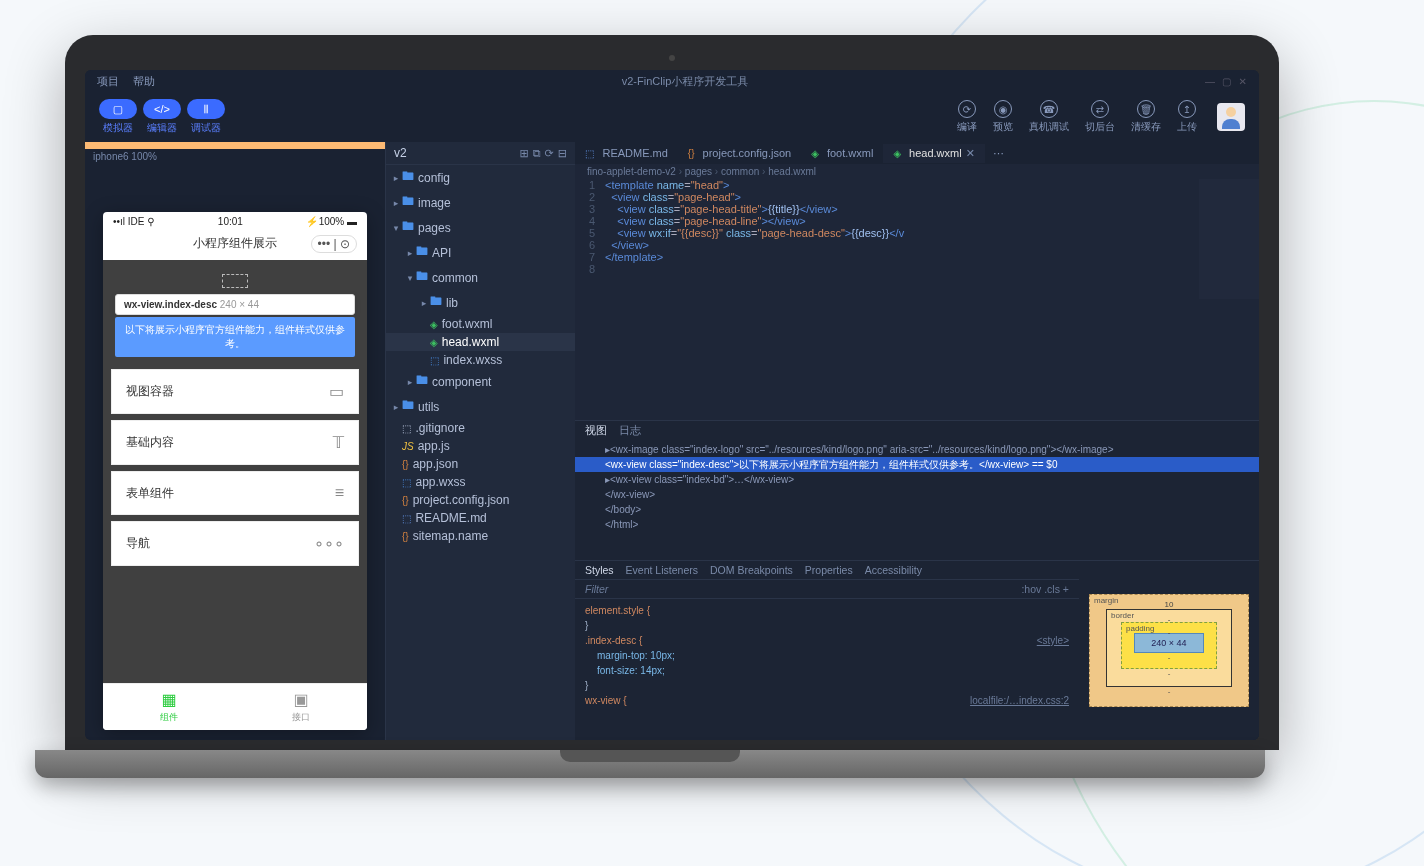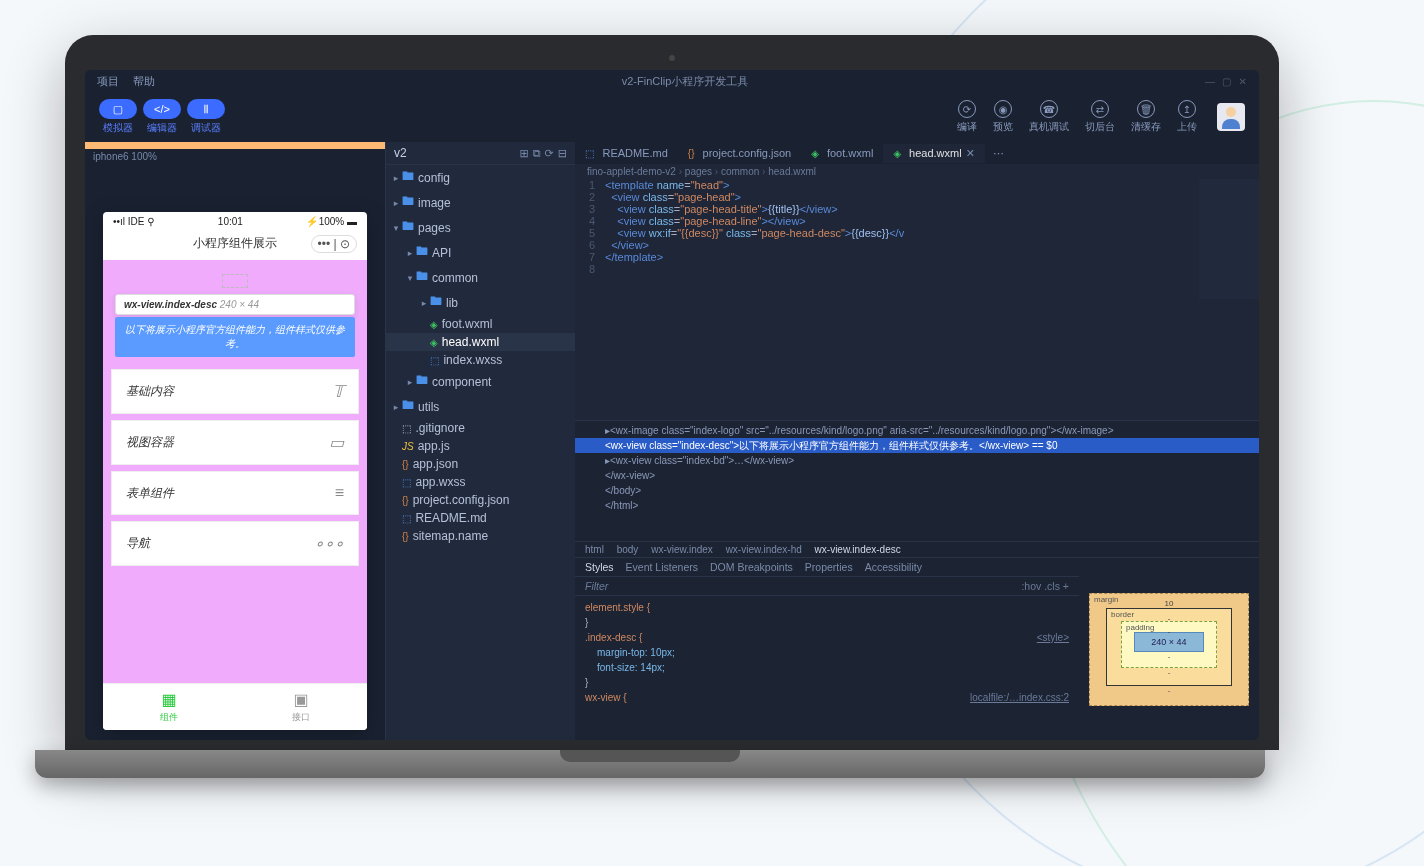--- a/index.html
+++ b/index.html
@@ -29,21 +29,21 @@
 .avatar::before { content: ""; position: absolute; left: 50%; top: 4px; transform: translateX(-50%); width: 10px; height: 10px; background: #f5d0a0; border-radius: 50%; }
 .avatar::after { content: ""; position: absolute; left: 50%; bottom: 2px; transform: translateX(-50%); width: 18px; height: 10px; background: #5080d0; border-radius: 8px 8px 0 0; }
 .main { flex: 1; display: flex; overflow: hidden; }
 .simulator { width: 300px; background: #1a2232; display: flex; flex-direction: column; }
 .sim-header { height: 20px; padding: 2px 8px; color: #7788aa; font-size: 10px; border-top: 7px solid #fdba74; }
 .phone { background: #fff; margin: 50px 18px 10px; flex: 1; border-radius: 4px; overflow: hidden; display: flex; flex-direction: column; color: #333; box-shadow: 0 4px 20px rgba(0,0,0,0.3); }
 .phone-status { display: flex; justify-content: space-between; padding: 4px 10px; font-size: 10px; color: #222; font-weight: 500; }
 .phone-nav { display: flex; align-items: center; justify-content: center; padding: 4px 10px 8px; position: relative; font-size: 12px; font-weight: 500; }
 .phone-nav .dots { position: absolute; right: 10px; display: flex; align-items: center; gap: 0; }
 .dots-pill { border: 1px solid #ddd; border-radius: 11px; padding: 1px 6px; display: flex; align-items: center; gap: 6px; font-size: 12px; color: #555; }
-.phone-body { flex: 1; background: #f0abfc; padding: 8px; position: relative; font-style: italic; }
+.phone-body { flex: 1; background: #404040; padding: 8px; position: relative; }
 .icon-placeholder { width: 26px; height: 14px; border: 1px dashed #bbb; margin: 6px auto 0; }
 .tooltip { background: #fff; border: 1px solid #ddd; border-radius: 3px; padding: 4px 8px; font-size: 10px; margin: 6px 4px 0; box-shadow: 0 2px 6px rgba(0,0,0,0.1); }
 .tooltip .dim { color: #999; }
 .highlighted { background: #5b9bff; color: #fff; padding: 6px; margin: 2px 4px 12px; font-size: 10px; text-align: center; border-radius: 2px; }
 .menu-card { background: #fff; padding: 12px 14px; margin: 6px 0; display: flex; justify-content: space-between; align-items: center; font-size: 12px; color: #333; border: 1px solid #eee; }
 .menu-icon { color: #888; font-size: 16px; }
 .phone-tabbar { display: flex; border-top: 1px solid #eee; background: #fff; }
 .tab-item { flex: 1; display: flex; flex-direction: column; align-items: center; padding: 6px; font-size: 9px; color: #999; }
 .tab-item.active { color: #2ecc40; }
 .tab-icon { font-size: 16px; margin-bottom: 2px; }
@@ -95,21 +95,21 @@
 .dt-filter { display: flex; padding: 3px 10px; color: #6a7a98; font-style: italic; border-bottom: 1px solid #2a3448; align-items: center; }
 .dt-filter .opts { margin-left: auto; font-style: normal; }
 .dt-css { padding: 4px 10px; font-family: Consolas, Menlo, monospace; font-size: 10px; line-height: 1.5; color: #a0b0c8; }
 .css-selector { color: #d08860; }
 .css-prop { color: #7ab8e8; padding-left: 12px; }
 .css-link { float: right; color: #6a7a98; text-decoration: underline; }
 .dt-box { width: 180px; background: #1c2434; display: flex; align-items: center; justify-content: center; padding: 8px; }
 .box-model { width: 160px; font-size: 9px; text-align: center; color: #333; }
 .bm-margin { background: #f0c888; padding: 14px 16px 10px; position: relative; border: 1px dashed #aa8850; }
 .bm-border { background: #fadc9c; padding: 12px 14px 8px; position: relative; border: 1px solid #333; }
-.bm-padding { background: #fef9c3; padding: 10px 12px 6px; position: relative; border: 1px dashed #80a040; }
+.bm-padding { background: #fde047; padding: 10px 12px 6px; position: relative; border: 1px dashed #80a040; }
 .bm-content { background: #8cb8d8; padding: 4px 8px; font-size: 9px; color: #225; border: 1px solid #5588bb; }
 .bm-label { position: absolute; left: 4px; top: 1px; font-size: 8px; color: #555; }
 .bm-num { position: absolute; font-size: 8px; color: #444; }
 .bm-top { top: 5px; left: 50%; transform: translateX(-50%); text-align: right; }
 </style>
 </head>
 <body>
 
 <div class="bg-curve-1"></div>
 <div class="bg-curve-2"></div>
@@ -189,26 +189,26 @@
                   <span class="dots-pill">••• | ⊙</span>
                 </span>
             </div>
             <div class="phone-body">
               <div class="icon-placeholder"></div>
               <div class="tooltip">
                 <b>wx-view.index-desc</b> <span class="dim">240 × 44</span>
               </div>
               <div class="highlighted">以下将展示小程序官方组件能力，组件样式仅供参考。</div>
               <div class="menu-card">
+                  <span>视图容器</span>
+                  <span class="menu-icon">▭</span>
+                </div>
+              <div class="menu-card">
                   <span>基础内容</span>
                   <span class="menu-icon">𝕋</span>
-                </div>
-              <div class="menu-card">
-                  <span>视图容器</span>
-                  <span class="menu-icon">▭</span>
                 </div>
               <div class="menu-card">
                   <span>表单组件</span>
                   <span class="menu-icon">≡</span>
                 </div>
               <div class="menu-card">
                   <span>导航</span>
                   <span class="menu-icon">∘∘∘</span>
                 </div>
             </div>
@@ -345,34 +345,31 @@
             <div class="code-line"><span class="line-num">2</span><span class="line-content">  <span class="tag">&lt;view</span> <span class="attr-name">class</span>=<span class="attr-val">"page-head"</span><span class="tag">&gt;</span></span></div>
             <div class="code-line"><span class="line-num">3</span><span class="line-content">    <span class="tag">&lt;view</span> <span class="attr-name">class</span>=<span class="attr-val">"page-head-title"</span><span class="tag">&gt;</span><span class="mustache">{{title}}</span><span class="tag">&lt;/view&gt;</span></span></div>
             <div class="code-line"><span class="line-num">4</span><span class="line-content">    <span class="tag">&lt;view</span> <span class="attr-name">class</span>=<span class="attr-val">"page-head-line"</span><span class="tag">&gt;&lt;/view&gt;</span></span></div>
             <div class="code-line"><span class="line-num">5</span><span class="line-content">    <span class="tag">&lt;view</span> <span class="attr-name">wx:if</span>=<span class="attr-val">"{{desc}}"</span> <span class="attr-name">class</span>=<span class="attr-val">"page-head-desc"</span><span class="tag">&gt;</span><span class="mustache">{{desc}}</span><span class="tag">&lt;/v</span></span></div>
             <div class="code-line"><span class="line-num">6</span><span class="line-content">  <span class="tag">&lt;/view&gt;</span></span></div>
             <div class="code-line"><span class="line-num">7</span><span class="line-content"><span class="tag">&lt;/template&gt;</span></span></div>
             <div class="code-line"><span class="line-num">8</span><span class="line-content"></span></div>
           </div>
 
           <div class="devtools">
+            <div class="dt-tabs">
+              <span class="dt-tab active">视图</span>
+              <span class="dt-tab">日志</span>
+            </div>
             <div class="dt-elements">
               <div class="dt-line">▸&lt;wx-image class="index-logo" src="../resources/kind/logo.png" aria-src="../resources/kind/logo.png"&gt;&lt;/wx-image&gt;</div>
               <div class="dt-line selected">&lt;wx-view class="index-desc"&gt;以下将展示小程序官方组件能力，组件样式仅供参考。&lt;/wx-view&gt; == $0</div>
               <div class="dt-line">▸&lt;wx-view class="index-bd"&gt;…&lt;/wx-view&gt;</div>
               <div class="dt-line">&lt;/wx-view&gt;</div>
               <div class="dt-line">&lt;/body&gt;</div>
               <div class="dt-line">&lt;/html&gt;</div>
-            </div>
-            <div class="dt-breadcrumb">
-              <span class="crumb">html</span>
-              <span class="crumb">body</span>
-              <span class="crumb">wx-view.index</span>
-              <span class="crumb">wx-view.index-hd</span>
-              <span class="crumb active">wx-view.index-desc</span>
             </div>
             <div class="dt-bottom">
               <div class="dt-styles">
                 <div class="dt-style-tabs">
                   <span class="dt-style-tab active">Styles</span>
                   <span class="dt-style-tab">Event Listeners</span>
                   <span class="dt-style-tab">DOM Breakpoints</span>
                   <span class="dt-style-tab">Properties</span>
                   <span class="dt-style-tab">Accessibility</span>
                 </div>

